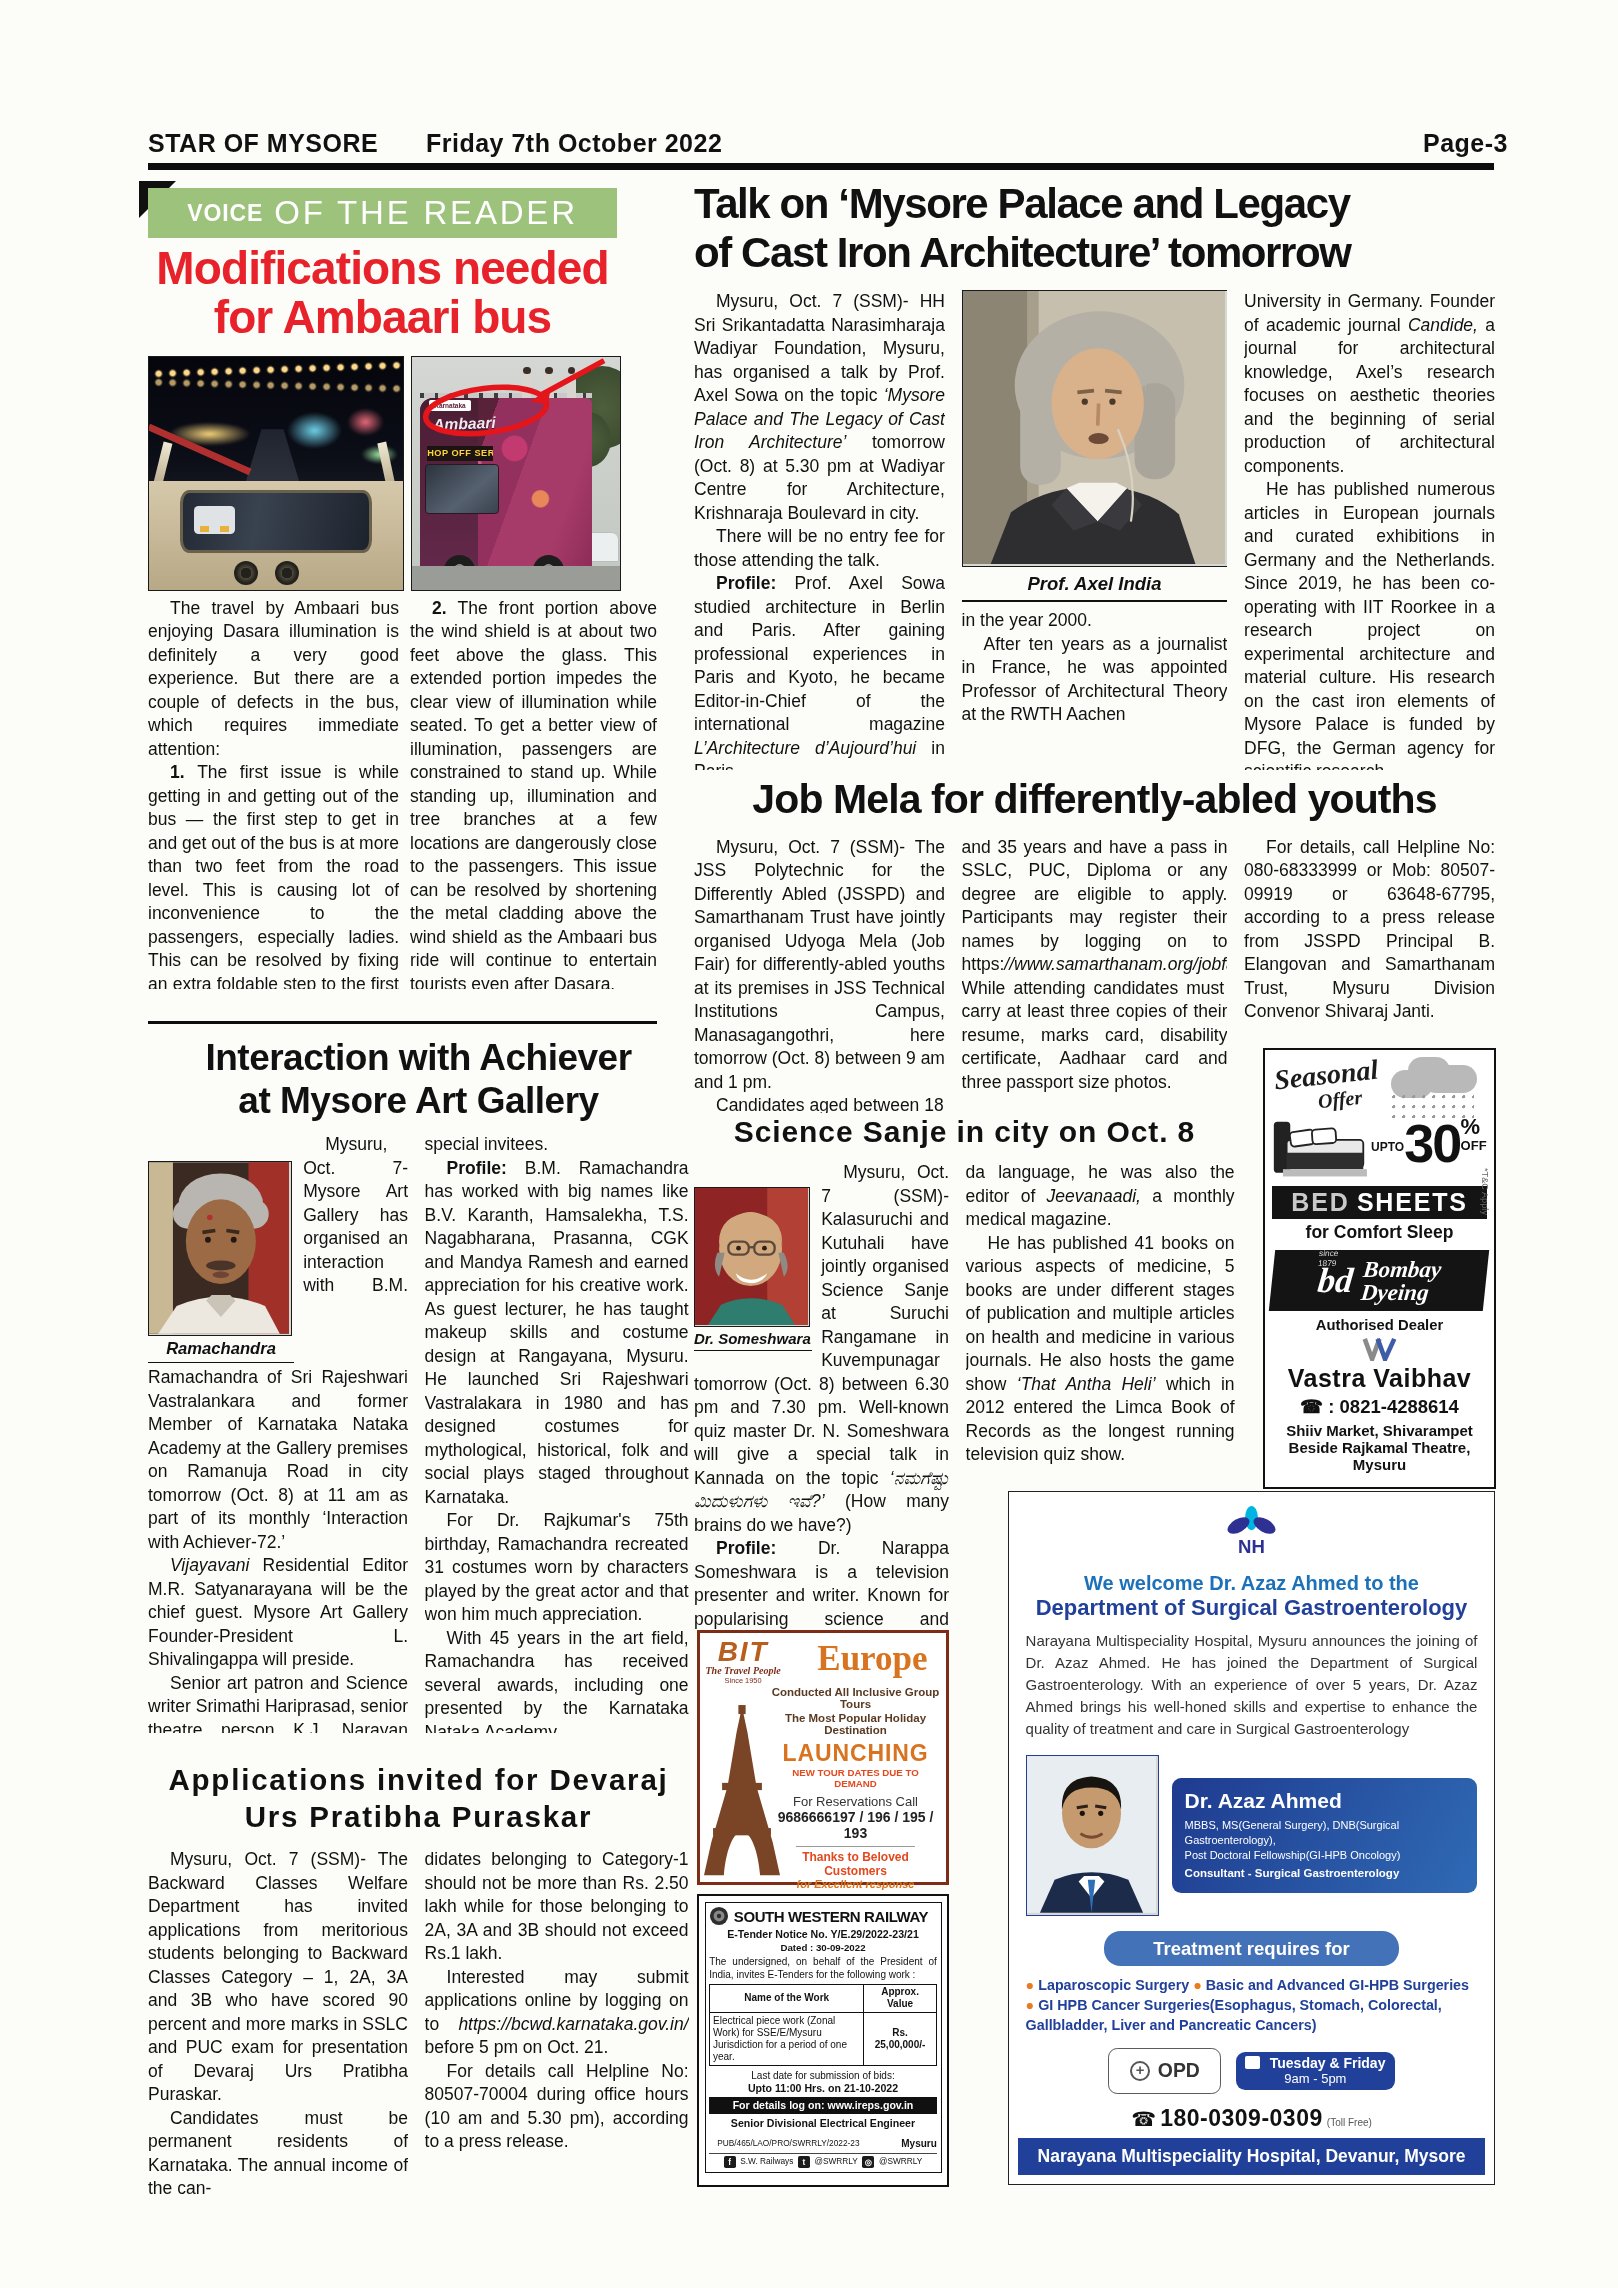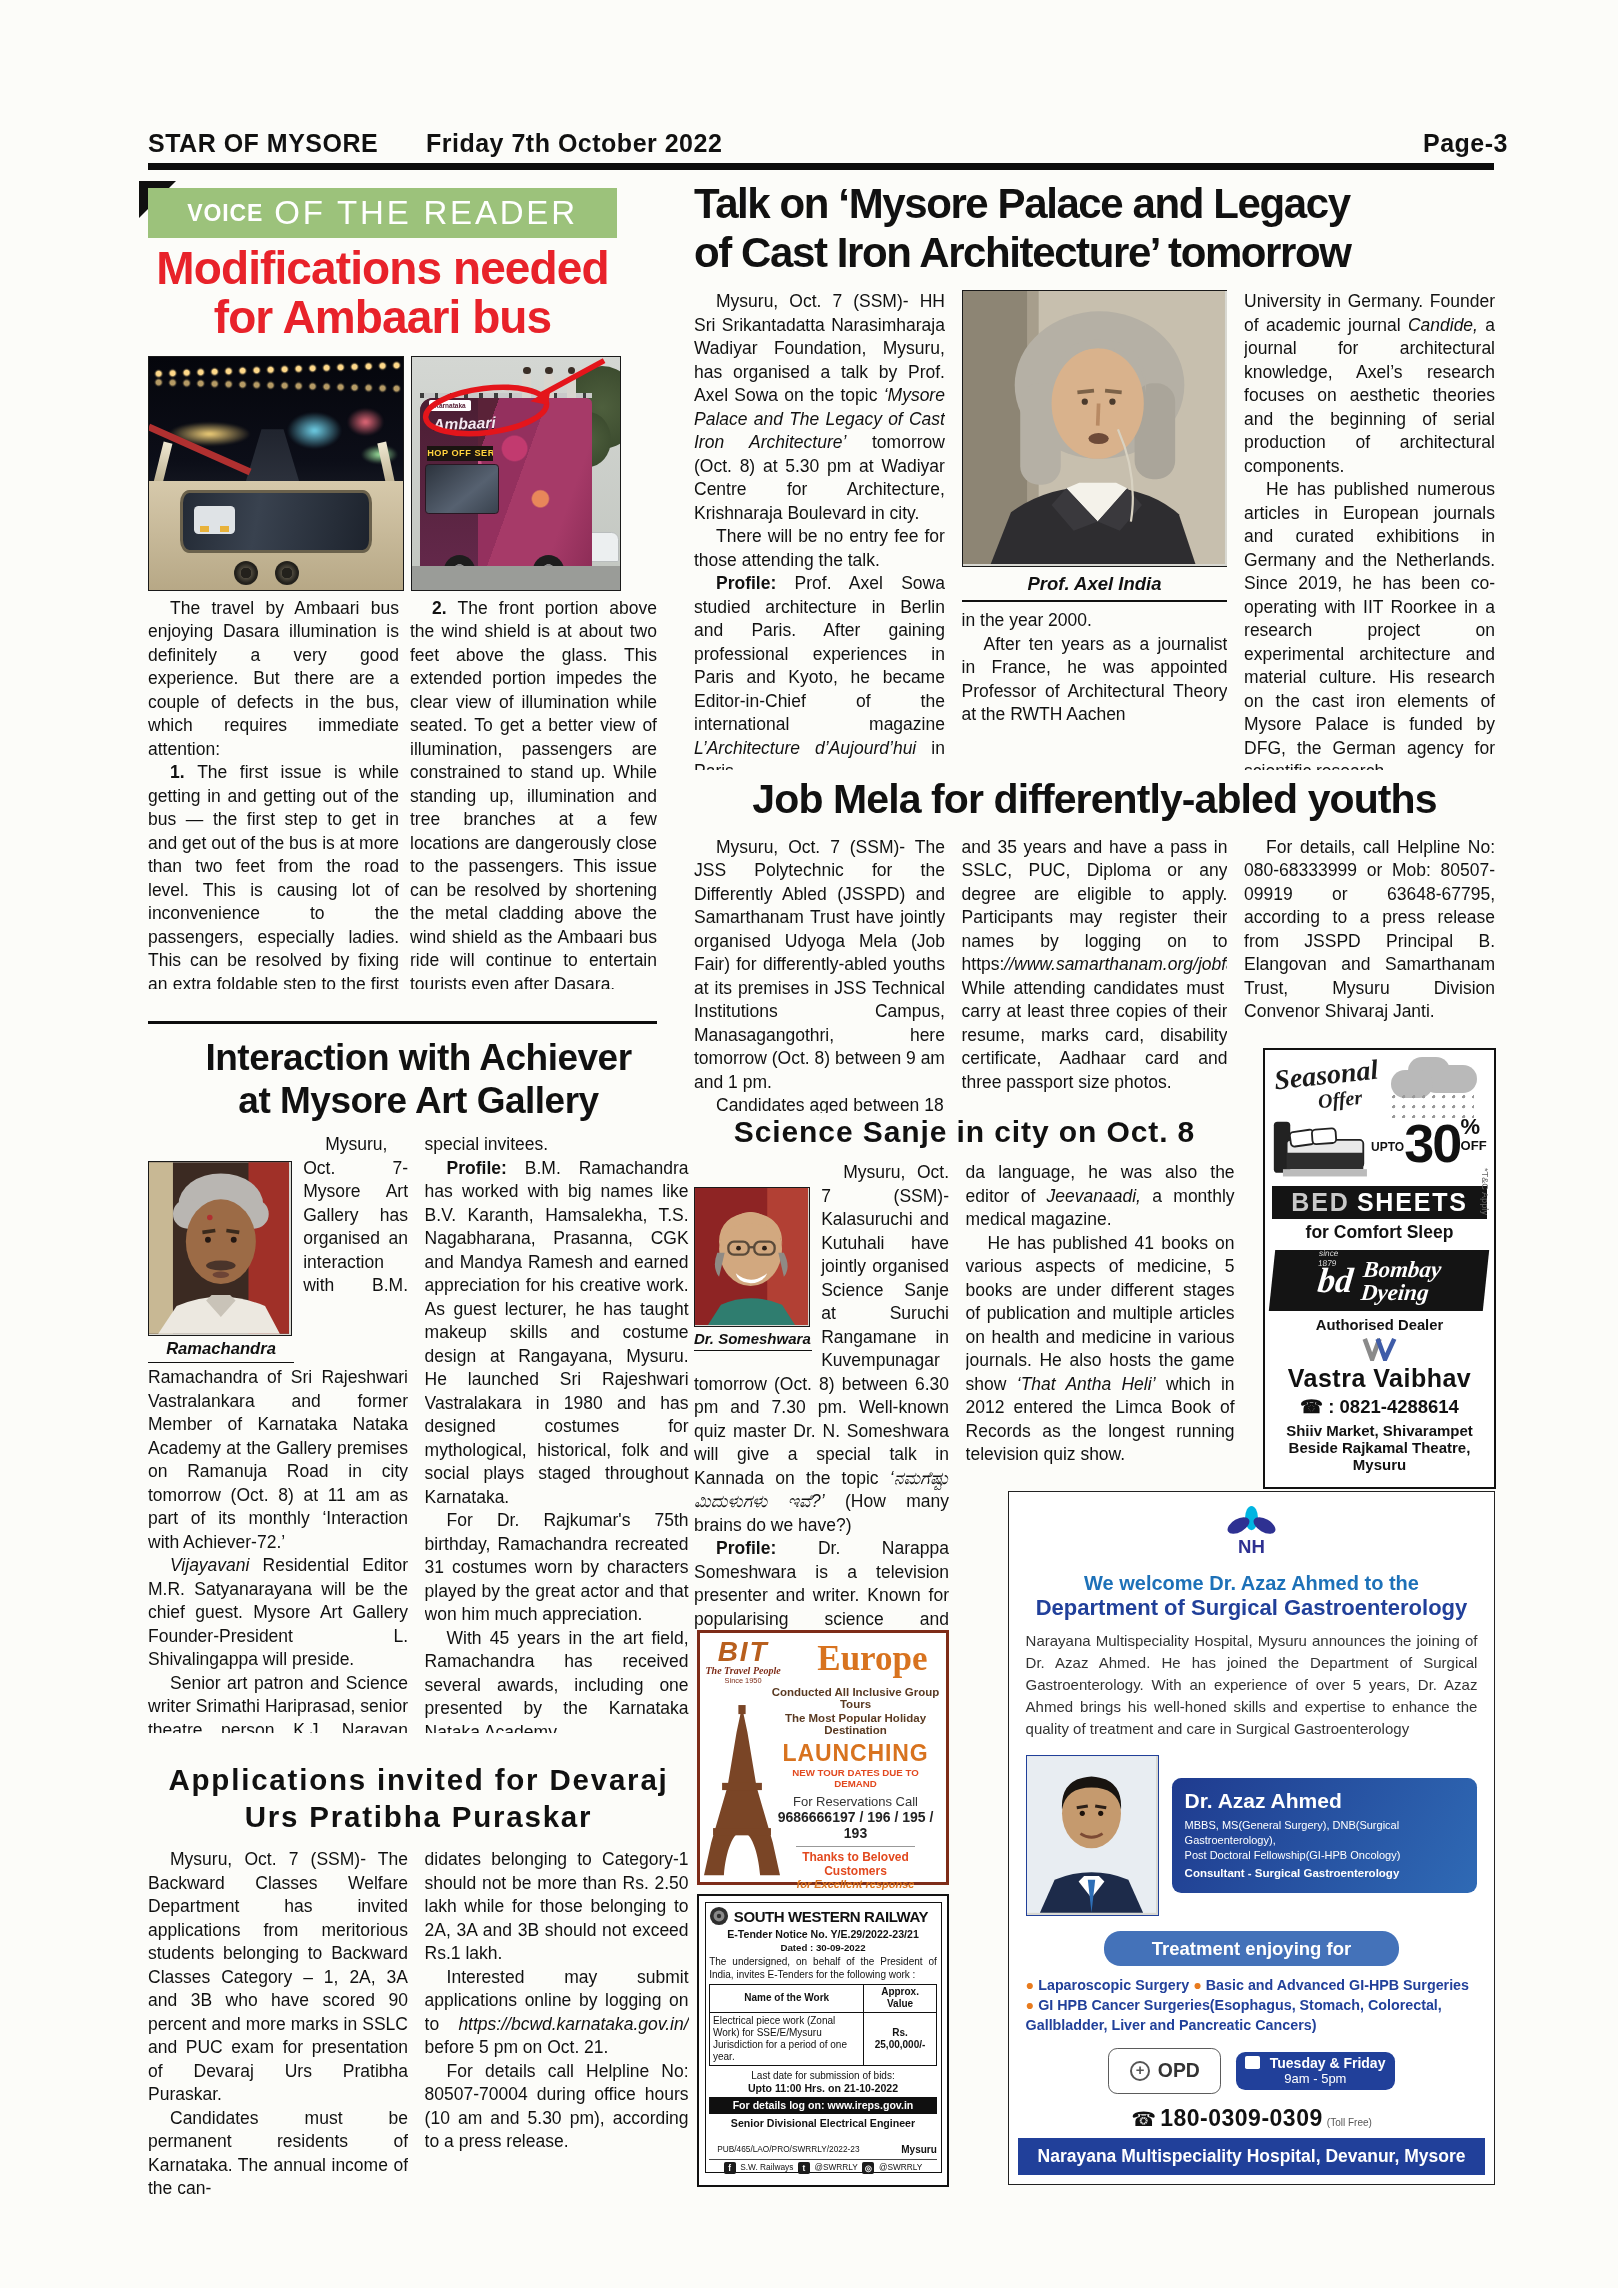--- a/index.html
+++ b/index.html
@@ -434,21 +434,21 @@
         <tr>
           <td>Electrical piece work (Zonal Work) for SSE/E/Mysuru Jurisdiction for a period of one year.</td>
           <td style="font-weight:bold;text-align:center;">Rs. 25,00,000/-</td>
         </tr>
       </tbody>
         </table>
       <div style="text-align:center;margin-top:2.8px;">Last date for submission of bids:</div>
       <div style="text-align:center;font-weight:bold;font-size:10.6px;">Upto 11:00 Hrs. on 21-10-2022</div>
       <div class="swr-bar">For details log on: www.ireps.gov.in</div>
       <div style="text-align:center;font-weight:bold;font-size:10.6px;margin-top:2.8px;">Senior Divisional Electrical Engineer</div>
-      <div style="display:flex;justify-content:space-between;margin-top:13px;font-size:8.3px;padding-left:8px;">
+      <div style="display:flex;justify-content:space-between;margin-top:7px;font-size:8.3px;padding-left:8px;">
         <span>PUB/465/LAO/PRO/SWRRLY/2022-23</span>
         <span style="font-weight:bold;font-size:10px;">Mysuru</span>
       </div>
       <div style="display:flex;align-items:center;justify-content:center;gap:4.6px;margin-top:2.8px;border-top:0.9px solid #444;padding-top:1.8px;">
         <span class="sico">f</span>
         <span style="font-size:8.3px;">S.W. Railways</span>
         <span class="sico">t</span>
         <span style="font-size:8.3px;">@SWRRLY</span>
         <span class="sico">◎</span>
         <span style="font-size:8.3px;">@SWRRLY</span>
@@ -484,21 +484,21 @@
           <polygon points="66,134 70,170 74,134" fill="#2e6fb7"></polygon>
         </svg>
       </div>
       <div class="namebox" style="flex:1;">
         <div style="font-size:21px;font-weight:bold;">Dr. Azaz Ahmed</div>
         <div style="font-size:11px;line-height:14.8px;margin-top:5.5px;">MBBS, MS(General Surgery), DNB(Surgical Gastroenterology),</div>
         <div style="font-size:11px;line-height:14.8px;">Post Doctoral Fellowship(GI-HPB Oncology)</div>
         <div style="font-size:11.5px;line-height:15.7px;font-weight:bold;margin-top:3.7px;">Consultant - Surgical Gastroenterology</div>
       </div>
     </div>
-    <div class="nh-pill" style="width:295px;margin:14.8px auto 0;font-size:18.5px;line-height:35px;height:35px;">Treatment enjoying for</div>
+    <div class="nh-pill" style="width:295px;margin:14.8px auto 0;font-size:18.5px;line-height:35px;height:35px;">Treatment requires for</div>
     <div style="margin-top:9.2px;">
       <div class="nh-bullet">
         <span class="dot">● </span><span>Laparoscopic Surgery</span>
         <span class="dot"> ● </span><span>Basic and Advanced GI-HPB Surgeries</span>
       </div>
       <div class="nh-bullet">
         <span class="dot">● </span><span>GI HPB Cancer Surgeries(Esophagus, Stomach, Colorectal, Gallbladder, Liver and Pancreatic Cancers)</span>
       </div>
     </div>
     <div style="display:flex;justify-content:center;gap:14.8px;margin-top:13px;align-items:center;">

